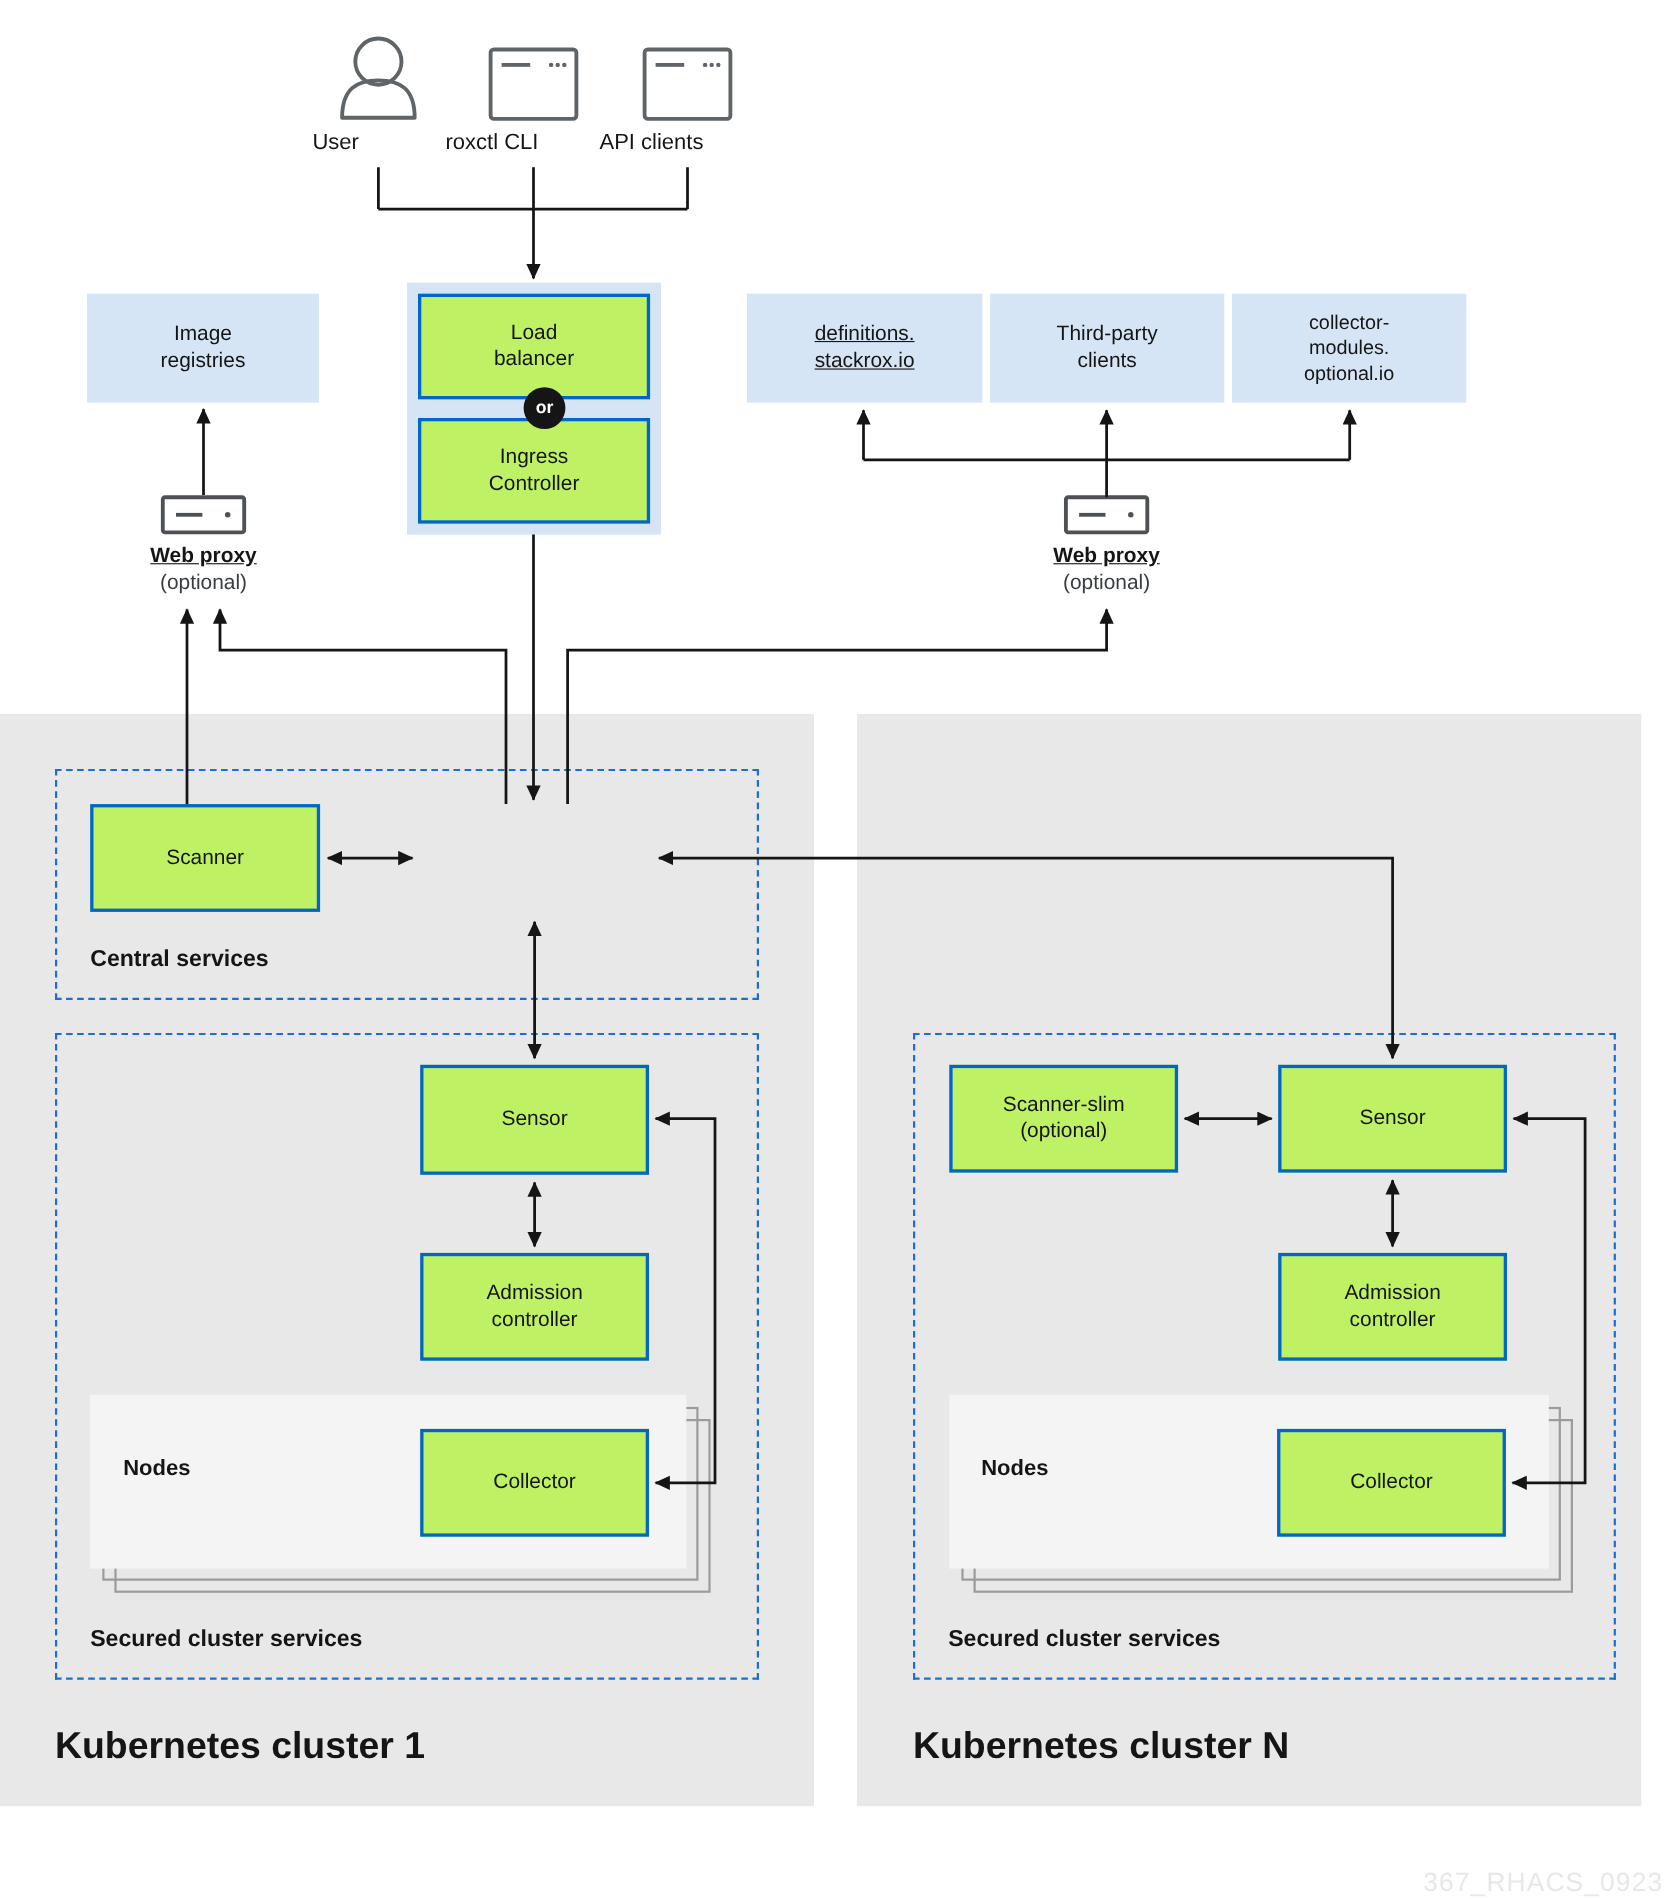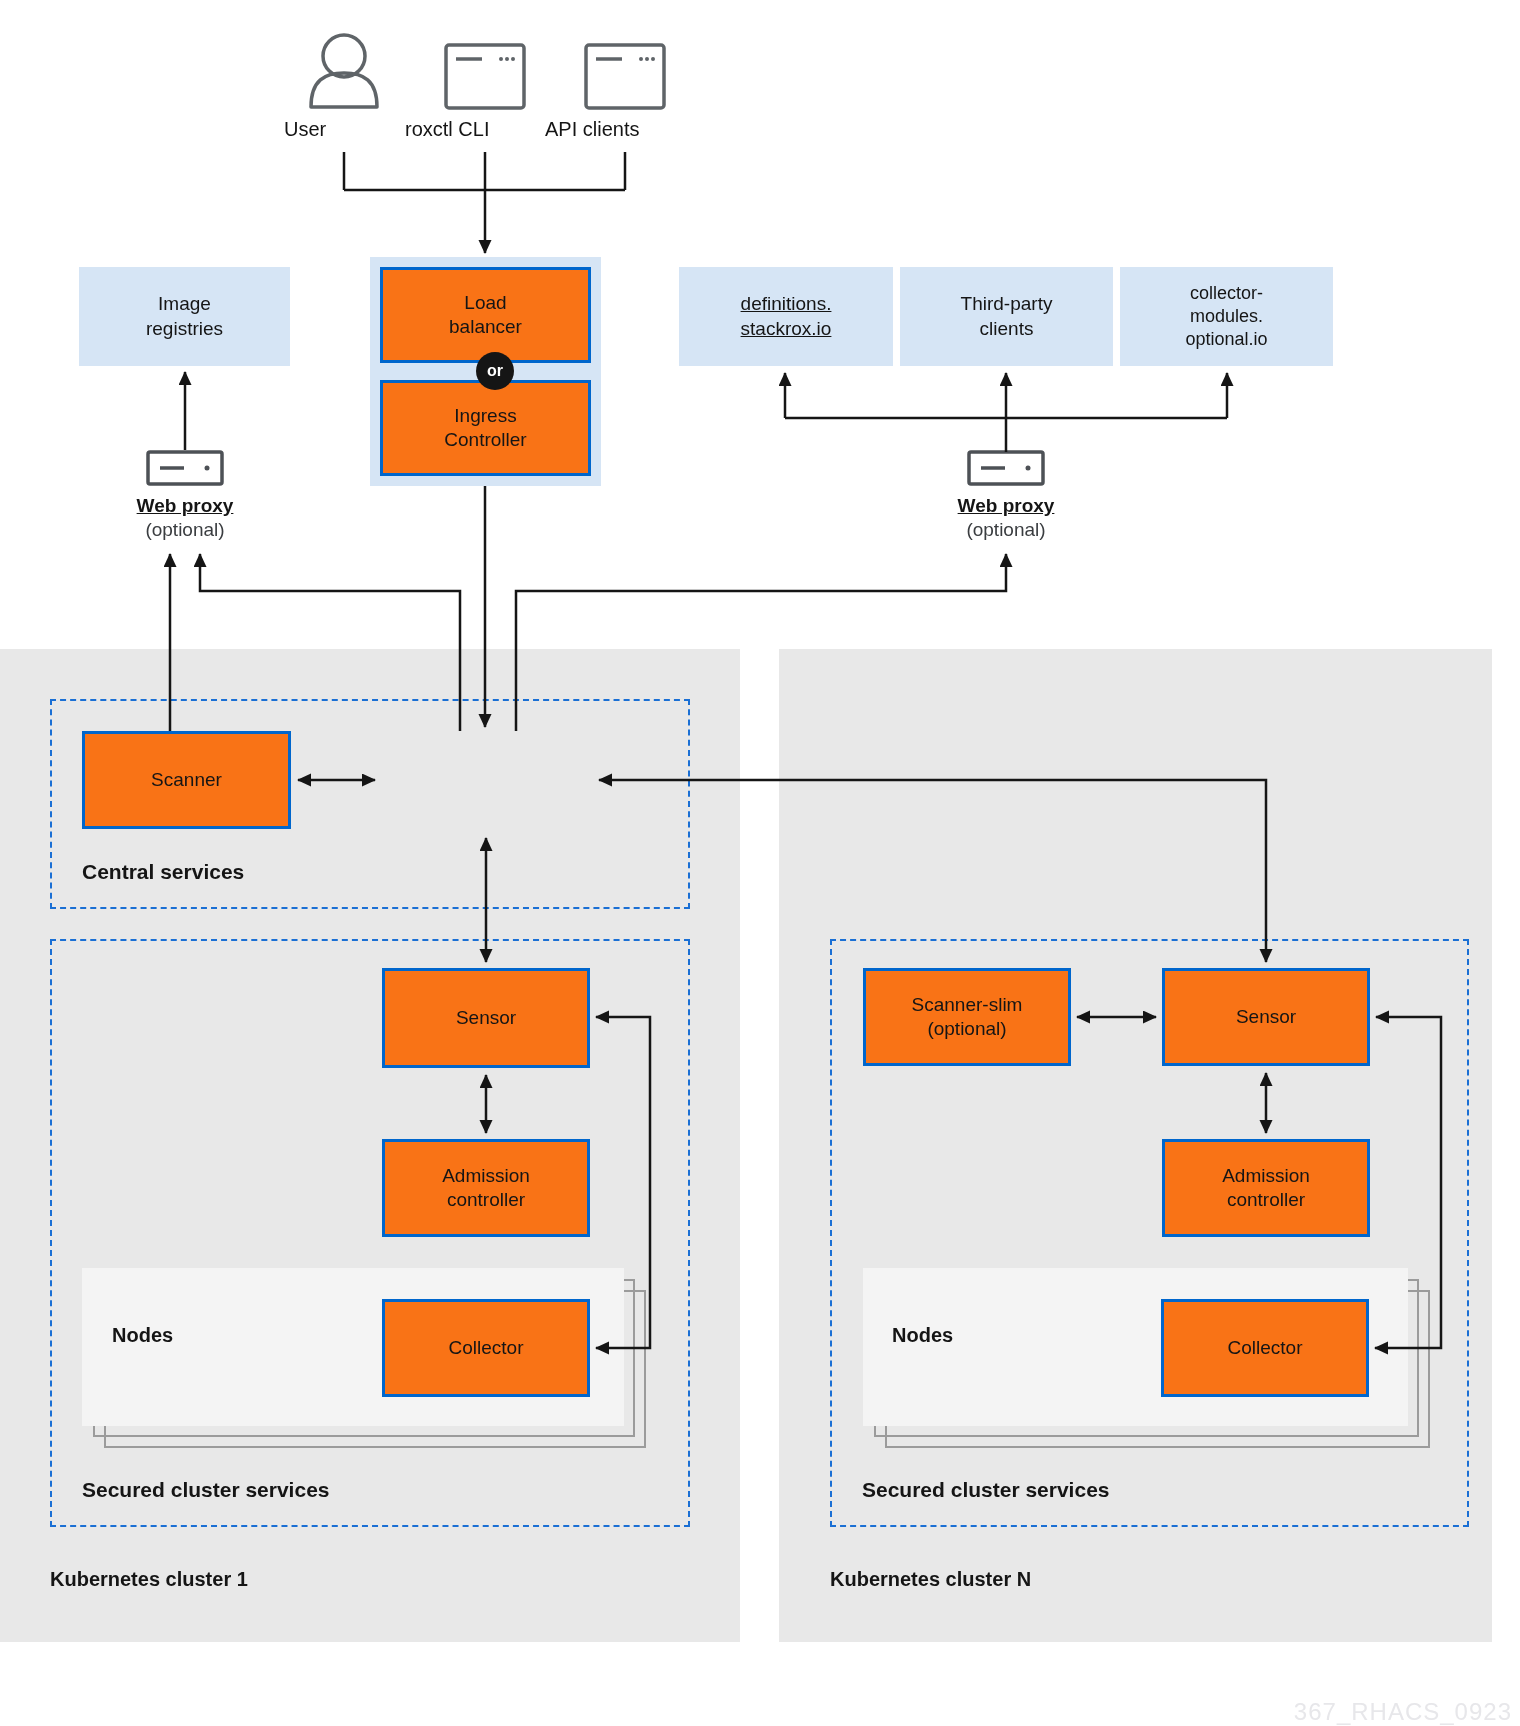--- a/index.html
+++ b/index.html
@@ -7,34 +7,34 @@
     position:relative;width:1520px;height:1726px;background:#ffffff;overflow:hidden;
     font-family:"Liberation Sans","DejaVu Sans",sans-serif;color:#151515;
   }
   .abs{position:absolute;box-sizing:border-box;}
   .panel{background:#e8e8e8;}
   .dashedbox{border:2px dashed #1a6fd4;background:transparent;}
   .box{
     position:absolute;box-sizing:border-box;display:flex;align-items:center;justify-content:center;
     text-align:center;font-size:19px;line-height:1.28;color:#151515;white-space:pre-line;
   }
-  .bluebox{background:#f97316;border:3px solid #0066cc;}
+  .bluebox{background:#bef264;border:3px solid #0066cc;}
   .fillblue{background:#0066cc;color:#ffffff;border:none;}
   .lightblue{background:#d6e5f5;border:none;}
   .lbwrap{background:#d6e5f5;}
   .orcircle{
     position:absolute;box-sizing:border-box;border-radius:50%;background:#151515;color:#fff;
     display:flex;align-items:center;justify-content:center;font-size:16px;font-weight:bold;
   }
   .caption{position:absolute;font-size:20px;font-weight:500;white-space:pre-line;}
   .wplabel{position:absolute;text-align:center;font-size:19px;font-weight:600;text-decoration:underline;}
   .wpnote{position:absolute;text-align:center;font-size:19px;font-weight:400;color:#3a3d40;}
   .zonelabel{position:absolute;font-weight:bold;font-size:21px;}
   .nodeslabel{position:absolute;font-weight:bold;font-size:20px;}
-  .klabel{position:absolute;font-weight:bold;font-size:20px;}
+  .klabel{position:absolute;font-weight:bold;font-size:34px;}
   .nodes{background:#f4f4f4;}
   .sheet{border:2px solid #9b9b9b;background:transparent;}
   .watermark{position:absolute;font-size:24px;color:#e7e7ea;text-align:right;letter-spacing:1px;}
   svg{display:block;}
   .lines{position:absolute;left:0;top:0;pointer-events:none;}
 </style>
 </head>
 <body>
 
 <div class="stage">

